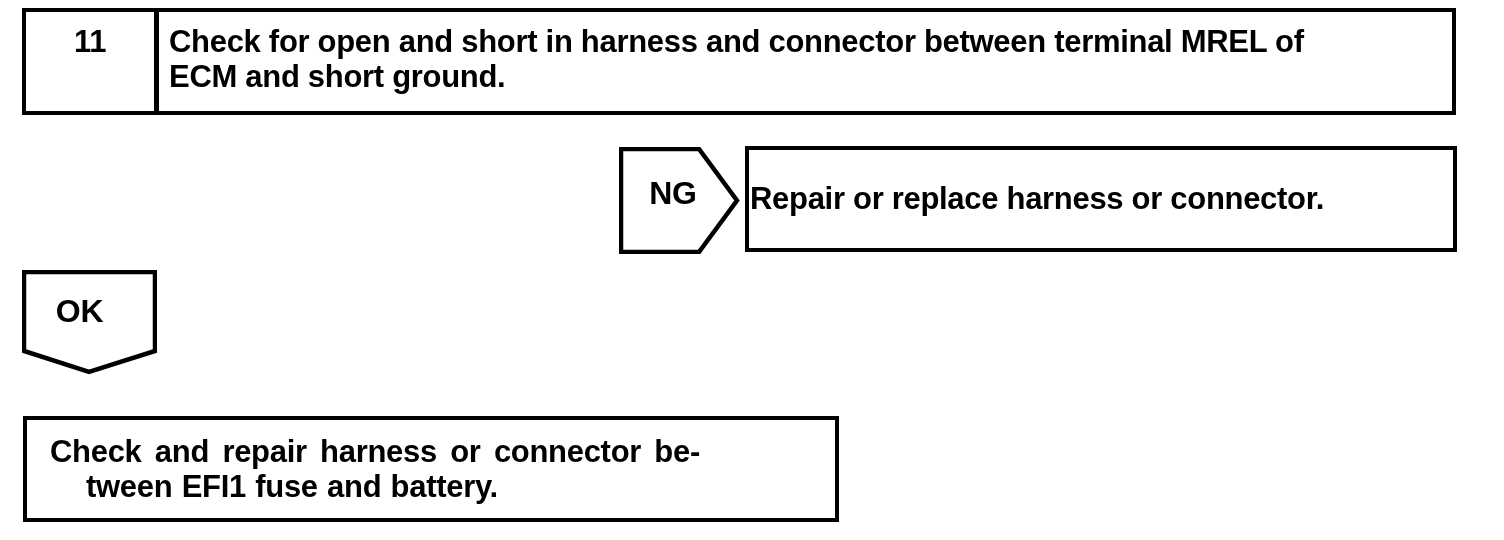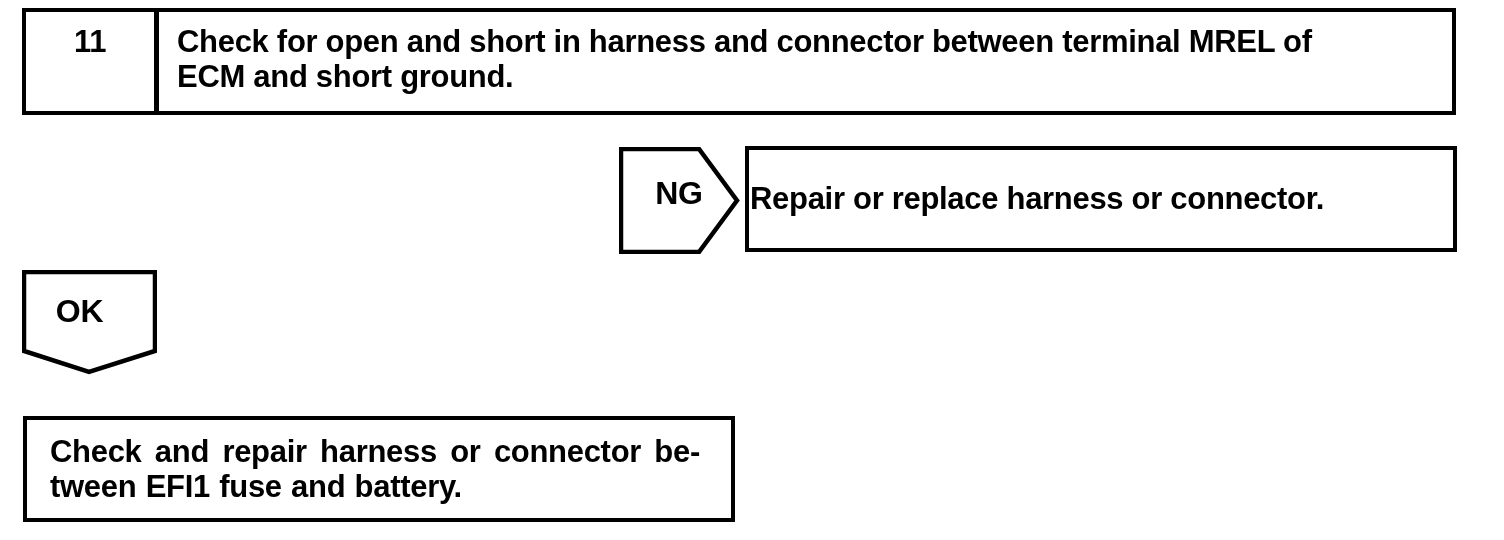--- a/index.html
+++ b/index.html
@@ -35,21 +35,21 @@
     width: 133px;
     flex-shrink: 0;
     border-right: 5px solid #000;
     box-sizing: border-box;
     font-size: 31px;
     line-height: 35px;
     padding-top: 12px;
     text-align: center;
   }
   .step-text-cell {
-    padding: 12px 0 0 18px;
+    padding: 12px 0 0 10px;
     font-size: 31px;
     line-height: 35px;
   }
   .nowrap-line { white-space: nowrap; }
 
   
   .connector {
     position: absolute;
   }
   .connector svg {
@@ -59,21 +59,21 @@
     display: block;
   }
   .connector-label {
     position: absolute;
     display: flex;
     align-items: center;
     justify-content: center;
     font-size: 32px;
   }
   .ng-connector { left: 619px; top: 147px; width: 121px; height: 107px; }
-  .ng-label-wrap { left: 20px; top: 0; width: 80px; height: 93px; }
+  .ng-label-wrap { left: 14px; top: 0; width: 80px; height: 93px; }
 
   .ok-connector { left: 22px; top: 270px; width: 135px; height: 105px; }
   .ok-label-wrap { left: 0; top: 0; width: 115px; height: 82px; text-align: right; }
 
   
   .ng-action-box {
     position: absolute;
     left: 745px;
     top: 146px;
     width: 712px;
@@ -85,31 +85,31 @@
     padding-left: 1px;
     font-size: 31px;
     background: #fff;
   }
 
   
   .ok-action-box {
     position: absolute;
     left: 23px;
     top: 416px;
-    width: 712px;
+    width: 816px;
     height: 106px;
     border: 4px solid #000;
     box-sizing: border-box;
     padding: 14px 18px 0 23px;
     font-size: 31px;
     line-height: 35px;
     background: #fff;
   }
   .justified-line { word-spacing: 5px; white-space: nowrap; }
-  .last-line { word-spacing: 1px; white-space: nowrap; }
+  .last-line { word-spacing: 1px; white-space: nowrap; margin-left: 36px; }
 </style>
 </head>
 <body>
 
 <div class="page">
 
   <div class="step-box">
     <div class="step-num-cell">11</div>
     <div class="step-text-cell">
       <div class="nowrap-line">Check for open and short in harness and connector between terminal MREL of</div>

